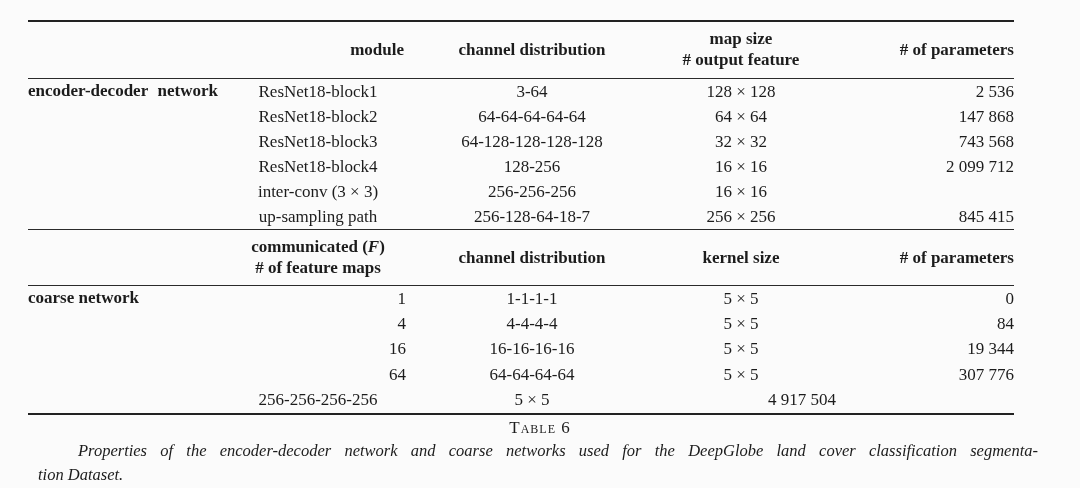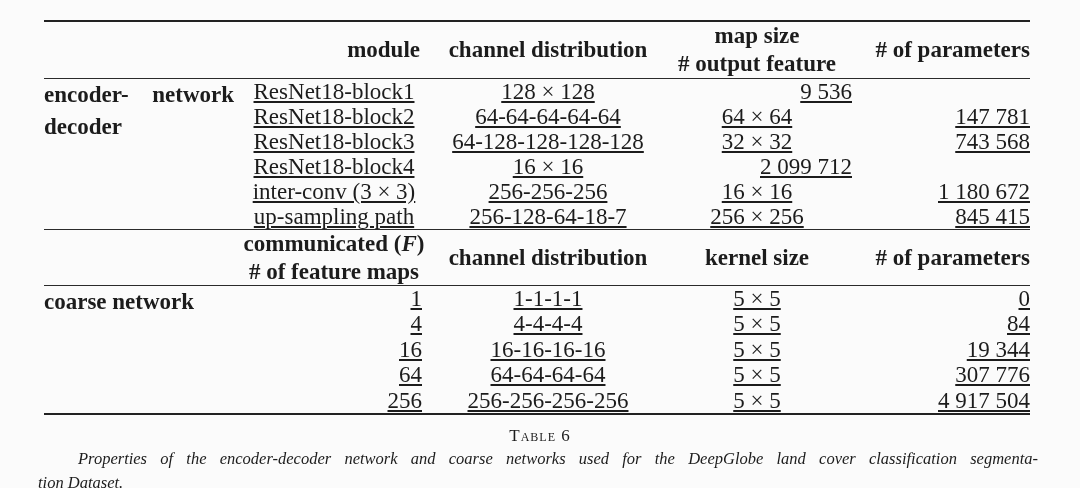--- a/index.html
+++ b/index.html
@@ -4,25 +4,25 @@
 <style>
   html,body{margin:0;padding:0;}
   body{
     width:1080px;height:488px;
     background:#fbfbfb;
     font-family:"Liberation Serif","DejaVu Serif",serif;
     color:#1c1c1c;
     overflow:hidden;
   }
   .table-wrap{
-    margin:20px 0 0 44px;
+    margin:20px 0 0 28px;
     width:986px;
     border-top:2px solid #222;
     border-bottom:2px solid #222;
-    font-size:23px;
+    font-size:17px;
   }
   .t-head{
     display:grid;
     grid-template-columns:190px 200px 228px 190px 178px;
     align-items:center;
     font-weight:bold;
     border-bottom:1.5px solid #2a2a2a;
   }
   .t-head1{height:56px;}
   .t-head2{height:55px;}
@@ -35,32 +35,31 @@
   .group-col{
     width:190px;
     display:flex;flex-direction:row;justify-content:space-between;
     font-weight:bold;line-height:1.4;
   }
   .rows-col{width:796px;display:flex;flex-direction:column;justify-content:center;}
   .d-row{
     display:grid;
     grid-template-columns:200px 228px 190px 178px;
     align-items:center;
-    text-decoration:underline;
   }
   .sec1 .d-row{height:25px;}
   .sec2 .d-row{height:25.4px;}
   .f-val{text-align:right;padding-right:12px;box-sizing:border-box;}
   .math-f{font-style:italic;}
   .cap-label{
     text-align:center;
     font-variant:small-caps;
     font-size:17px;
     letter-spacing:1px;
-    margin-top:11px;
+    margin-top:3px;
   }
   .cap-text{
     margin:1px 42px 0 38px;
     font-style:italic;
     font-size:16.5px;
     line-height:24px;
   }
   .cap-line1{text-indent:40px;text-align:justify;text-align-last:justify;}
 </style>
 </head>
@@ -80,45 +79,46 @@
   </div>
 
   <div class="body-sec sec1">
     <div class="group-col">
       <div>encoder-decoder</div>
       <div>network</div>
     </div>
     <div class="rows-col">
       <div class="d-row">
         <div class="cell-c">ResNet18-block1</div>
+        <div class="cell-c">3-64</div>
         <div class="cell-c">128 × 128</div>
-        <div class="cell-r">9 536</div>
+        <div class="cell-r">2 536</div>
       </div>
       <div class="d-row">
         <div class="cell-c">ResNet18-block2</div>
         <div class="cell-c">64-64-64-64-64</div>
         <div class="cell-c">64 × 64</div>
-        <div class="cell-r">147 781</div>
+        <div class="cell-r">147 868</div>
       </div>
       <div class="d-row">
         <div class="cell-c">ResNet18-block3</div>
         <div class="cell-c">64-128-128-128-128</div>
         <div class="cell-c">32 × 32</div>
         <div class="cell-r">743 568</div>
       </div>
       <div class="d-row">
         <div class="cell-c">ResNet18-block4</div>
+        <div class="cell-c">128-256</div>
         <div class="cell-c">16 × 16</div>
         <div class="cell-r">2 099 712</div>
       </div>
       <div class="d-row">
         <div class="cell-c">inter-conv (3 × 3)</div>
         <div class="cell-c">256-256-256</div>
         <div class="cell-c">16 × 16</div>
-        <div class="cell-r">1 180 672</div>
       </div>
       <div class="d-row">
         <div class="cell-c">up-sampling path</div>
         <div class="cell-c">256-128-64-18-7</div>
         <div class="cell-c">256 × 256</div>
         <div class="cell-r">845 415</div>
       </div>
     </div>
   </div>
 
@@ -156,21 +156,20 @@
         <div class="cell-c">5 × 5</div>
         <div class="cell-r">19 344</div>
       </div>
       <div class="d-row">
         <div class="f-val">64</div>
         <div class="cell-c">64-64-64-64</div>
         <div class="cell-c">5 × 5</div>
         <div class="cell-r">307 776</div>
       </div>
       <div class="d-row">
-        <div class="f-val">256</div>
         <div class="cell-c">256-256-256-256</div>
         <div class="cell-c">5 × 5</div>
         <div class="cell-r">4 917 504</div>
       </div>
     </div>
   </div>
 
 </div>
 
 <div class="cap-label">Table 6</div>

